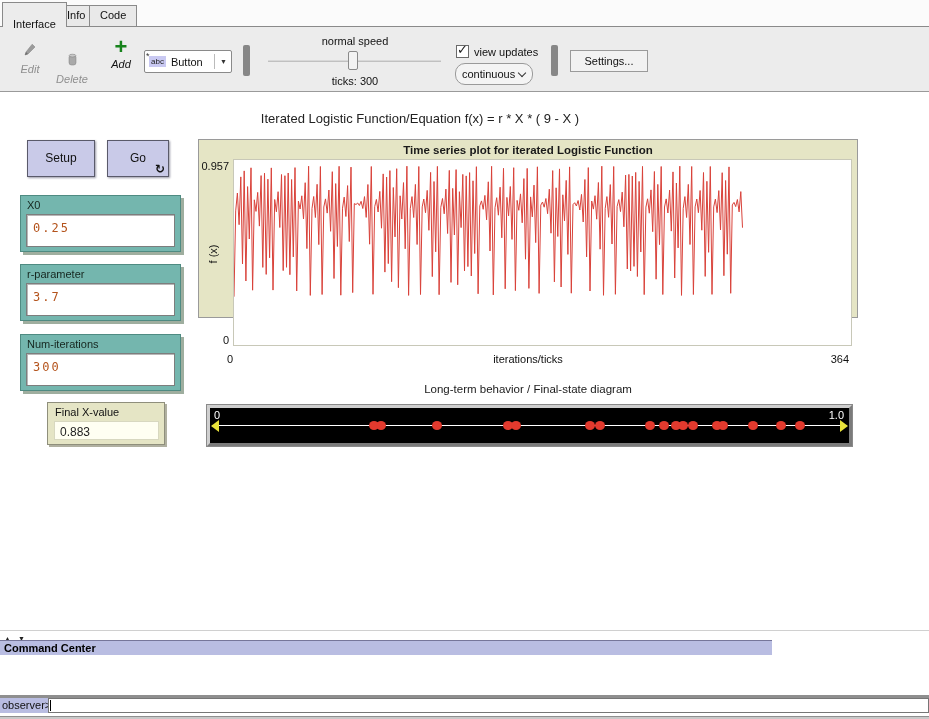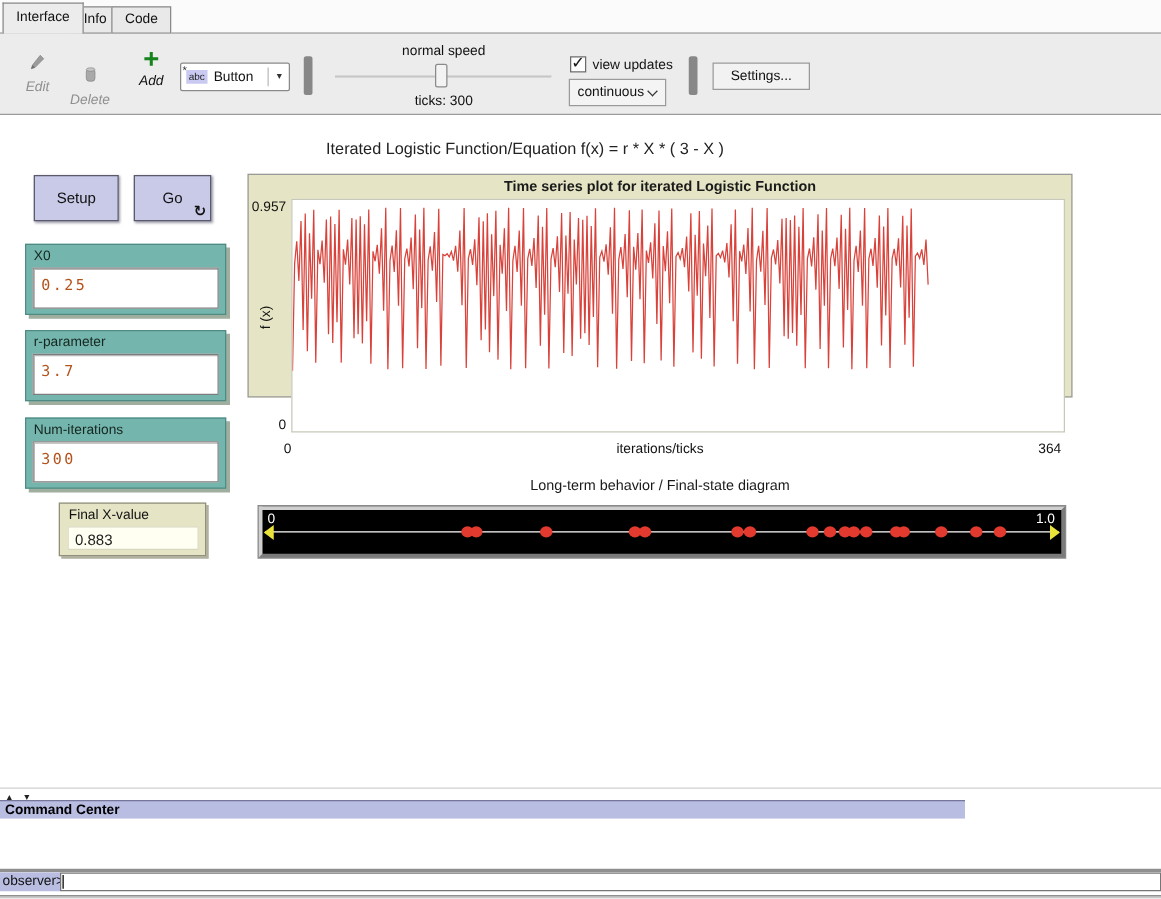--- a/index.html
+++ b/index.html
@@ -4,21 +4,21 @@
 <style>
   * { box-sizing: border-box; margin: 0; padding: 0; }
   html,body { width: 929px; height: 719px; }
   body { font-family: "Liberation Sans", "DejaVu Sans", sans-serif; font-size: 11px; color:#111; }
   #app { position: relative; width: 929px; height: 719px; background:#fff; overflow:hidden; }
 
   
   .tabbar { position:absolute; top:0; left:0; width:929px; height:27px; background:#fbfbfb; }
   .tabline { position:absolute; top:26px; left:0; width:929px; height:1px; background:#8a8a8a; }
   .tab { position:absolute; top:5px; height:22px; background:#e9e9e9; border:1px solid #8a8a8a; padding:3px 10px 0 10px; cursor:default; }
-  .tab.active { top:2px; height:25px; background:#ececec; border-bottom:none; z-index:2; padding-top:5px; }
+  .tab.active { top:2px; height:25px; background:#ececec; border-bottom:none; z-index:2; padding-top:15px; }
   .tab-interface { left:2px; }
   .tab-info { left:56px; }
   .tab-code { left:89px; }
 
   
   .toolbar { position:absolute; top:27px; left:0; width:929px; height:65px; background:#ececec; border-bottom:1px solid #9a9a9a; }
   .tool-btn { position:absolute; width:44px; text-align:center; }
   .tool-btn .lbl { display:block; margin-top:2px;font-style:italic; }
   .disabled-lbl { color:#8f8f8f; }
   .icon16 { display:inline-block; width:18px; height:18px; }
@@ -29,21 +29,21 @@
   .chooser .arrow { margin-left:auto; font-size:7px; color:#333; border-left:1px solid #bbb; padding-left:5px; height:15px; line-height:15px; }
   .vsep { position:absolute; top:18px; width:7px; height:31px; background:#878787; border-radius:2px; }
   .sep1 { left:243px; } .sep2 { left:551px; }
   .slider-label, .ticks-label { position:absolute; left:275px; width:160px; text-align:center; }
   .slider-label { top:8px; } .ticks-label { top:48px; }
   .slider-track { position:absolute; left:268px; top:33px; width:173px; height:2px; background:#c0c0c0; border-top:1px solid #d8d8d8; }
   .slider-handle { position:absolute; top:24px; left:268px; width:10px; height:19px; background:#f3f3f3; border:1px solid #8a8a8a; border-radius:2px; }
   .checkbox { position:absolute; left:456px; top:18px; width:13px; height:13px; background:#fff; border:1px solid #6a6a6a; }
   .checkbox .check { position:absolute; top:-4px; left:0px; font-size:13px; font-weight:bold; color:#1a1a1a; }
   .cb-label { position:absolute; left:474px; top:19px; }
-  .dropdown { position:absolute; left:455px; top:36px; width:78px; height:22px; background:#f4f4f4; border:1px solid #9a9a9a; border-radius:0; line-height:20px; padding-left:6px; }
+  .dropdown { position:absolute; left:455px; top:36px; width:78px; height:22px; background:#f4f4f4; border:1px solid #9a9a9a; border-radius:10px; line-height:20px; padding-left:6px; }
   .chev { position:absolute; right:7px; top:6px; width:6px; height:6px; border-left:1px solid #333; border-bottom:1px solid #333; transform:rotate(-45deg); }
   .settings-btn { position:absolute; left:570px; top:23px; width:78px; height:22px; background:#f2f2f2; border:1px solid #9a9a9a; text-align:center; line-height:20px; }
 
   
   .main-title { position:absolute; left:80px; top:111px; width:680px; text-align:center; font-size:13px; color:#222; }
   .nl-button { position:absolute; background:#c9cae8; border:1px solid #5a5a6a; box-shadow:1px 1px 2px #9a9aa8; text-align:center; font-size:12px; color:#111; }
   .setup-btn { left:27px; top:140px; width:68px; height:37px; line-height:35px; }
   .go-btn { left:107px; top:140px; width:62px; height:37px; line-height:35px; }
   .forever-icon { position:absolute; right:3px; bottom:1px; font-size:12px; font-weight:bold; line-height:12px; }
 
@@ -146,21 +146,21 @@
     <div class="cb-label">view updates</div>
     <div class="dropdown">
       <span>continuous</span>
       <span class="chev"></span>
     </div>
 
     <div class="vsep sep2"></div>
     <div class="settings-btn">Settings...</div>
   </div>
 
-  <div class="main-title">Iterated Logistic Function/Equation f(x) = r * X * ( 3 - X )</div>
+  <div class="main-title">Iterated Logistic Function/Equation f(x) = r * X * ( 9 - X )</div>
 
   <div class="nl-button setup-btn">Setup</div>
   <div class="nl-button go-btn">
     <span>Go</span>
     <span class="forever-icon">↻</span>
   </div>
 
   <div class="input-widget iw-x0">
     <div class="iw-label">X0</div>
     <div class="iw-field">0.25</div>

